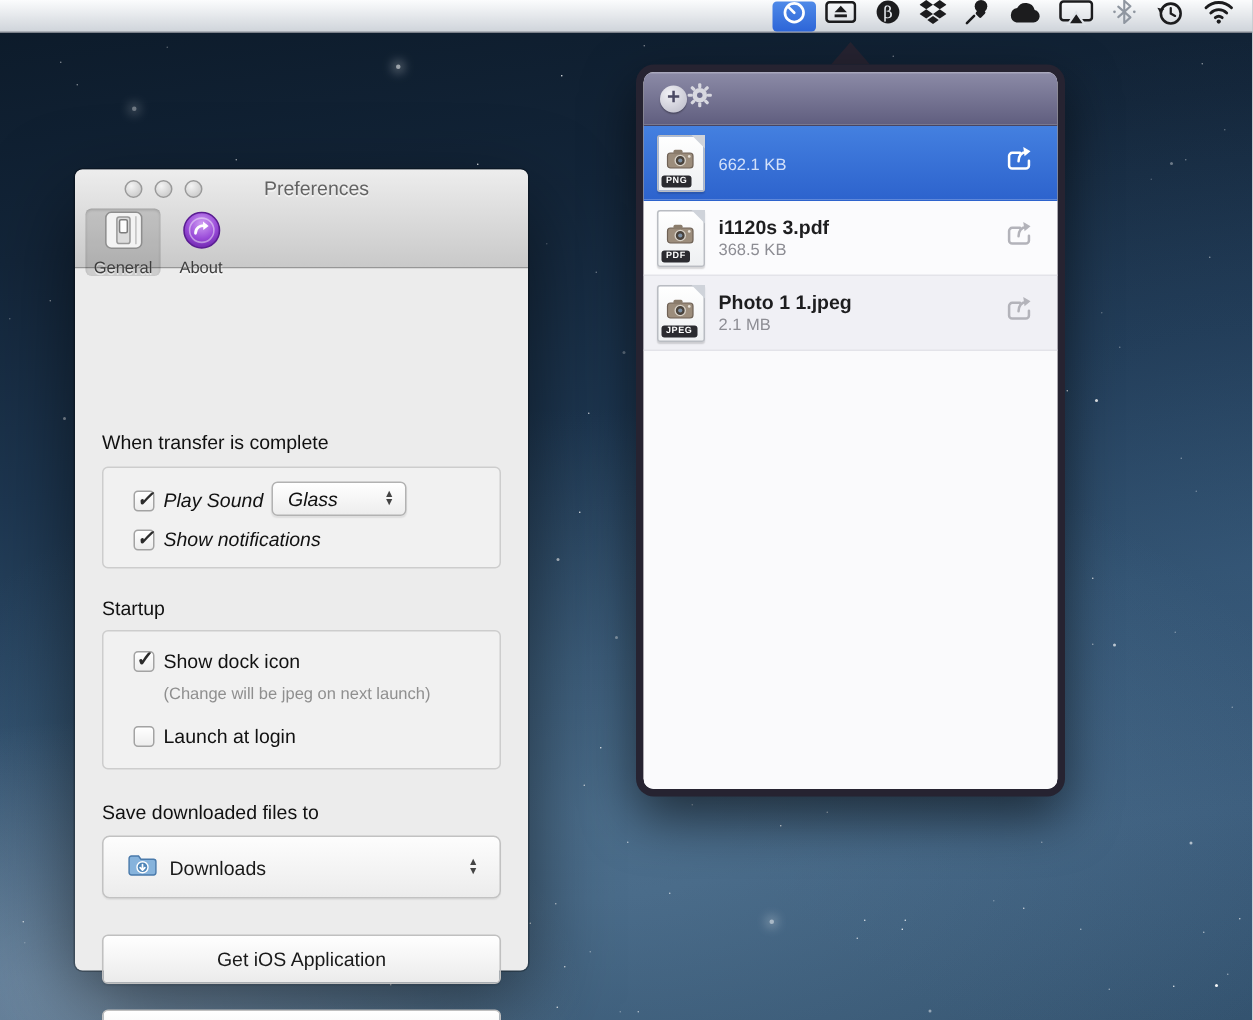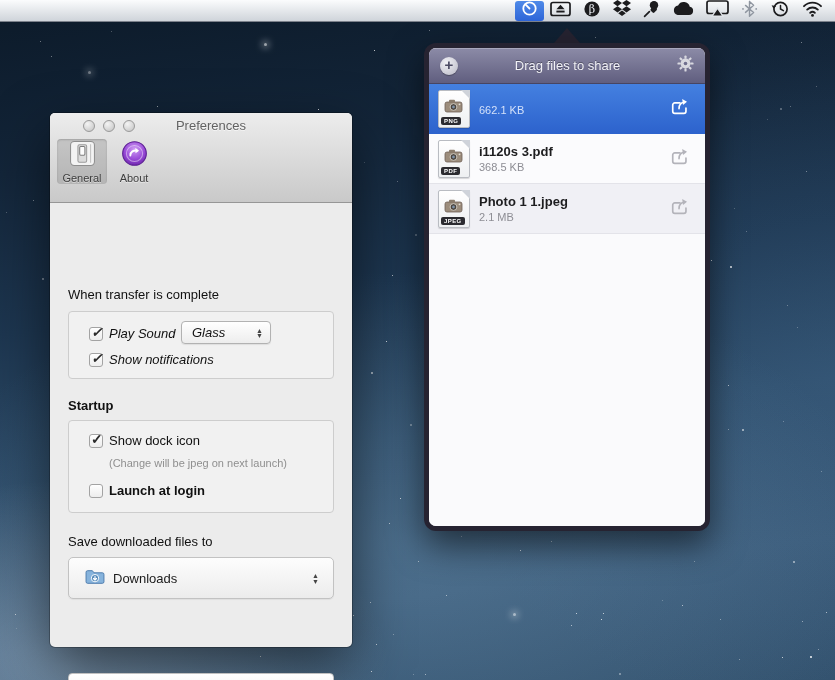--- a/index.html
+++ b/index.html
@@ -31,21 +31,21 @@
   }
   .mb-item.checked { background:linear-gradient(#4f8ae8, #2d65d8); color:#fff; }
 
   
   .prefs {
     position:absolute; left:50px; top:113px; width:302px; height:534px; z-index:20;
     background:#ececec; border-radius:5px;
     box-shadow:0 22px 55px rgba(0,0,0,0.55), 0 0 0 1px rgba(0,0,0,0.25);
   }
   .prefs-header {
-    position:absolute; top:0; left:0; right:0; height:90px;
+    position:absolute; top:0; left:0; right:0; height:66px;
     background:linear-gradient(#ededed, #c9c9c9);
     border-bottom:1px solid #969696; border-radius:5px 5px 0 0;padding-left:20px;
   }
   .titlebar { position:relative; height:26px; }
   .traffic { position:absolute; top:7px; left:13px; display:flex; gap:8px; }
   .tl-dot {
     width:12px; height:12px; border-radius:50%;
     background:radial-gradient(circle at 35% 30%, #f4f4f4, #c2c2c2);
     border:1px solid #9a9a9a;
   }
@@ -486,29 +486,29 @@
             <span>▲</span>
             <span>▼</span>
           </span>
       </div>
       <div class="checkrow" style="top:40px; left:20px;">
         <span class="checkbox checked"></span>
         <span>Show notifications</span>
       </div>
     </div>
 
-    <div class="sec-heading" style="top:211px;font-weight:bold;">Startup</div>
+    <div class="sec-heading" style="top:211px;">Startup</div>
 
     <div class="groupbox" style="top:233px; height:93px;">
       <div class="checkrow" style="top:12px; left:20px;">
         <span class="checkbox checked"></span>
         <span>Show dock icon</span>
       </div>
       <div class="note" style="top:36px; left:40px;">(Change will be jpeg on next launch)</div>
-      <div class="checkrow" style="top:62px; left:20px;font-weight:bold;">
+      <div class="checkrow" style="top:62px; left:20px;">
         <span class="checkbox"></span>
         <span>Launch at login</span>
       </div>
     </div>
 
     <div class="sec-heading" style="top:347px;">Save downloaded files to</div>
 
     <div class="popup-large" style="top:370px;">
       <span>
         <svg width="20" height="16" viewBox="0 0 19 15">
@@ -517,33 +517,35 @@
             <path d="M9.5 6.9 V10.2 M9.5 10.4 L8 8.9 M9.5 10.4 L11 8.9" stroke="#fff" stroke-width="1.1" fill="none" stroke-linecap="round"></path>
           </svg>
       </span>
       <span>Downloads</span>
       <span class="stepper" style="right:14px;">
           <span>▲</span>
           <span>▼</span>
         </span>
     </div>
 
+    <div class="push-btn" style="top:436px;">
+      <span>Get iOS Application</span>
+    </div>
     <div class="push-btn" style="top:486px;">
       
     </div>
   </div>
 </div>
 
 <div class="popover">
   <div class="pop-arrow"></div>
   <div class="pop-frame">
     <div class="pop-inner">
       <div class="pop-header">
         <span class="plus-btn">+</span>
-        <span class="pop-title">Drag files to share</span>
         <span>
           <svg width="17" height="17" viewBox="0 0 16 16">
               <g fill="#d8d8e0">
                 <circle cx="8" cy="8" r="4.6"></circle>
                 <g>
                   <rect x="7" y="0.4" width="2" height="3.2" rx="0.8"></rect>
                   <rect x="7" y="0.4" width="2" height="3.2" rx="0.8" transform="rotate(45 8 8)"></rect>
                   <rect x="7" y="0.4" width="2" height="3.2" rx="0.8" transform="rotate(90 8 8)"></rect>
                   <rect x="7" y="0.4" width="2" height="3.2" rx="0.8" transform="rotate(135 8 8)"></rect>
                   <rect x="7" y="0.4" width="2" height="3.2" rx="0.8" transform="rotate(180 8 8)"></rect>

